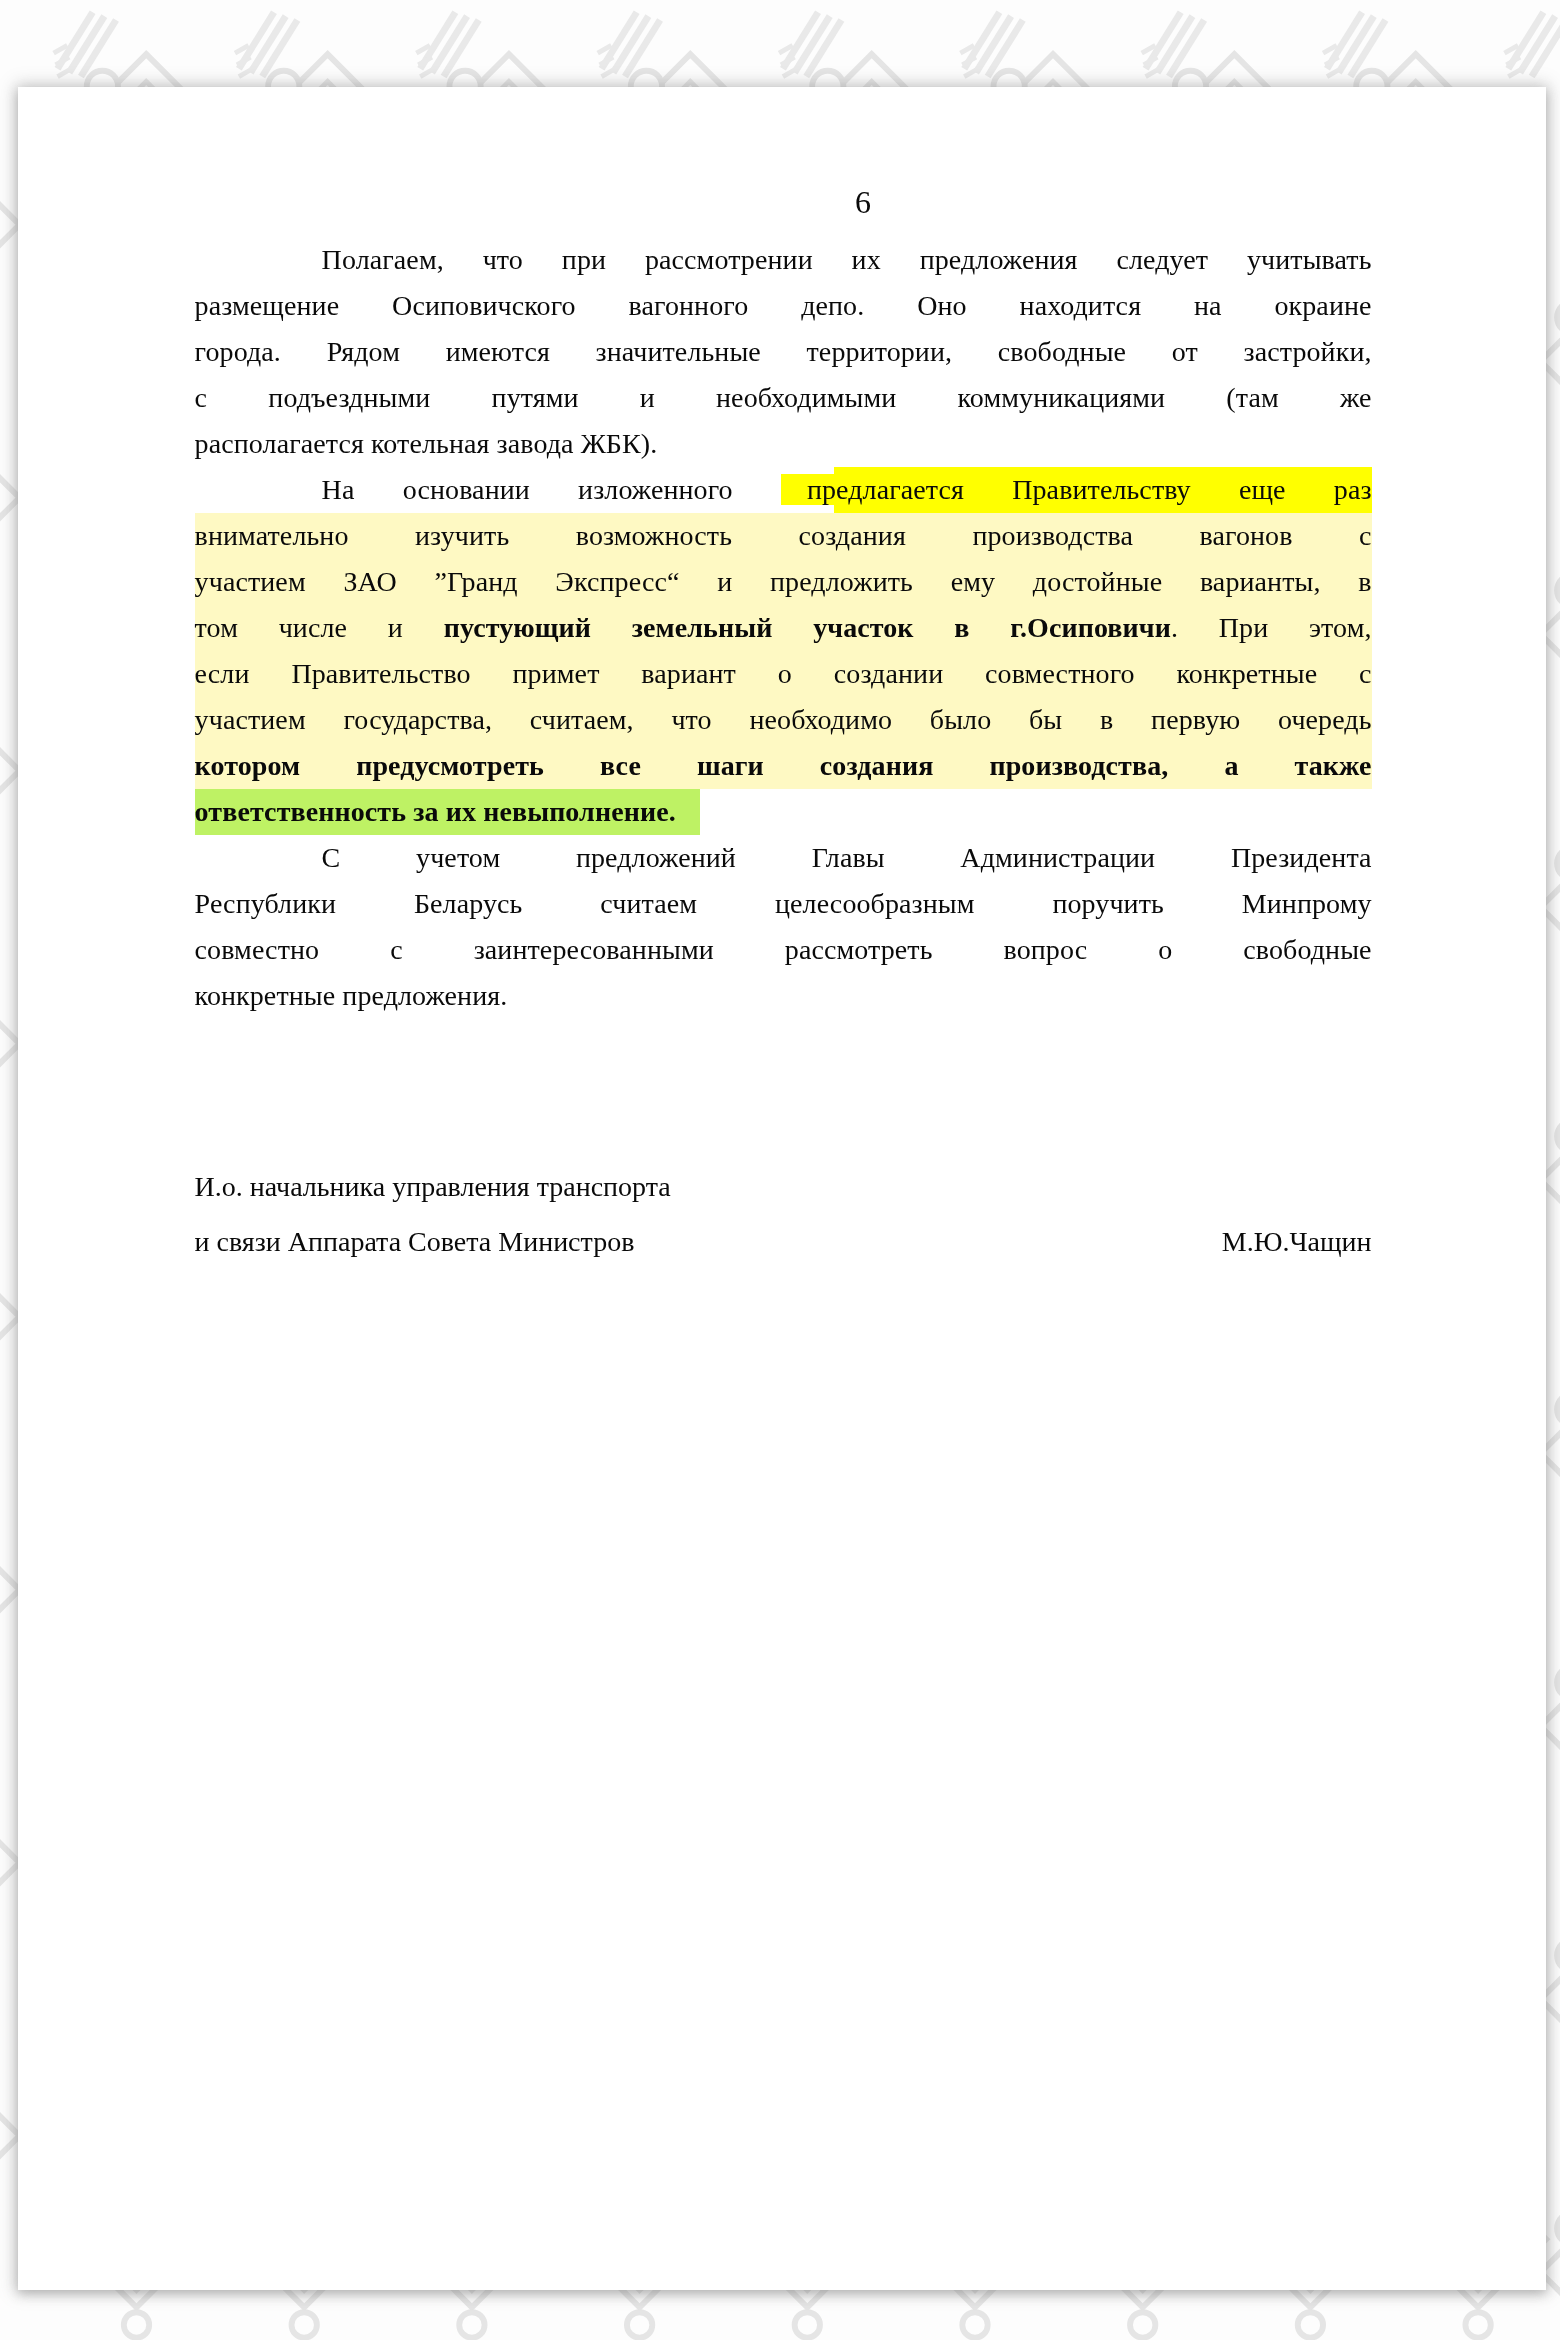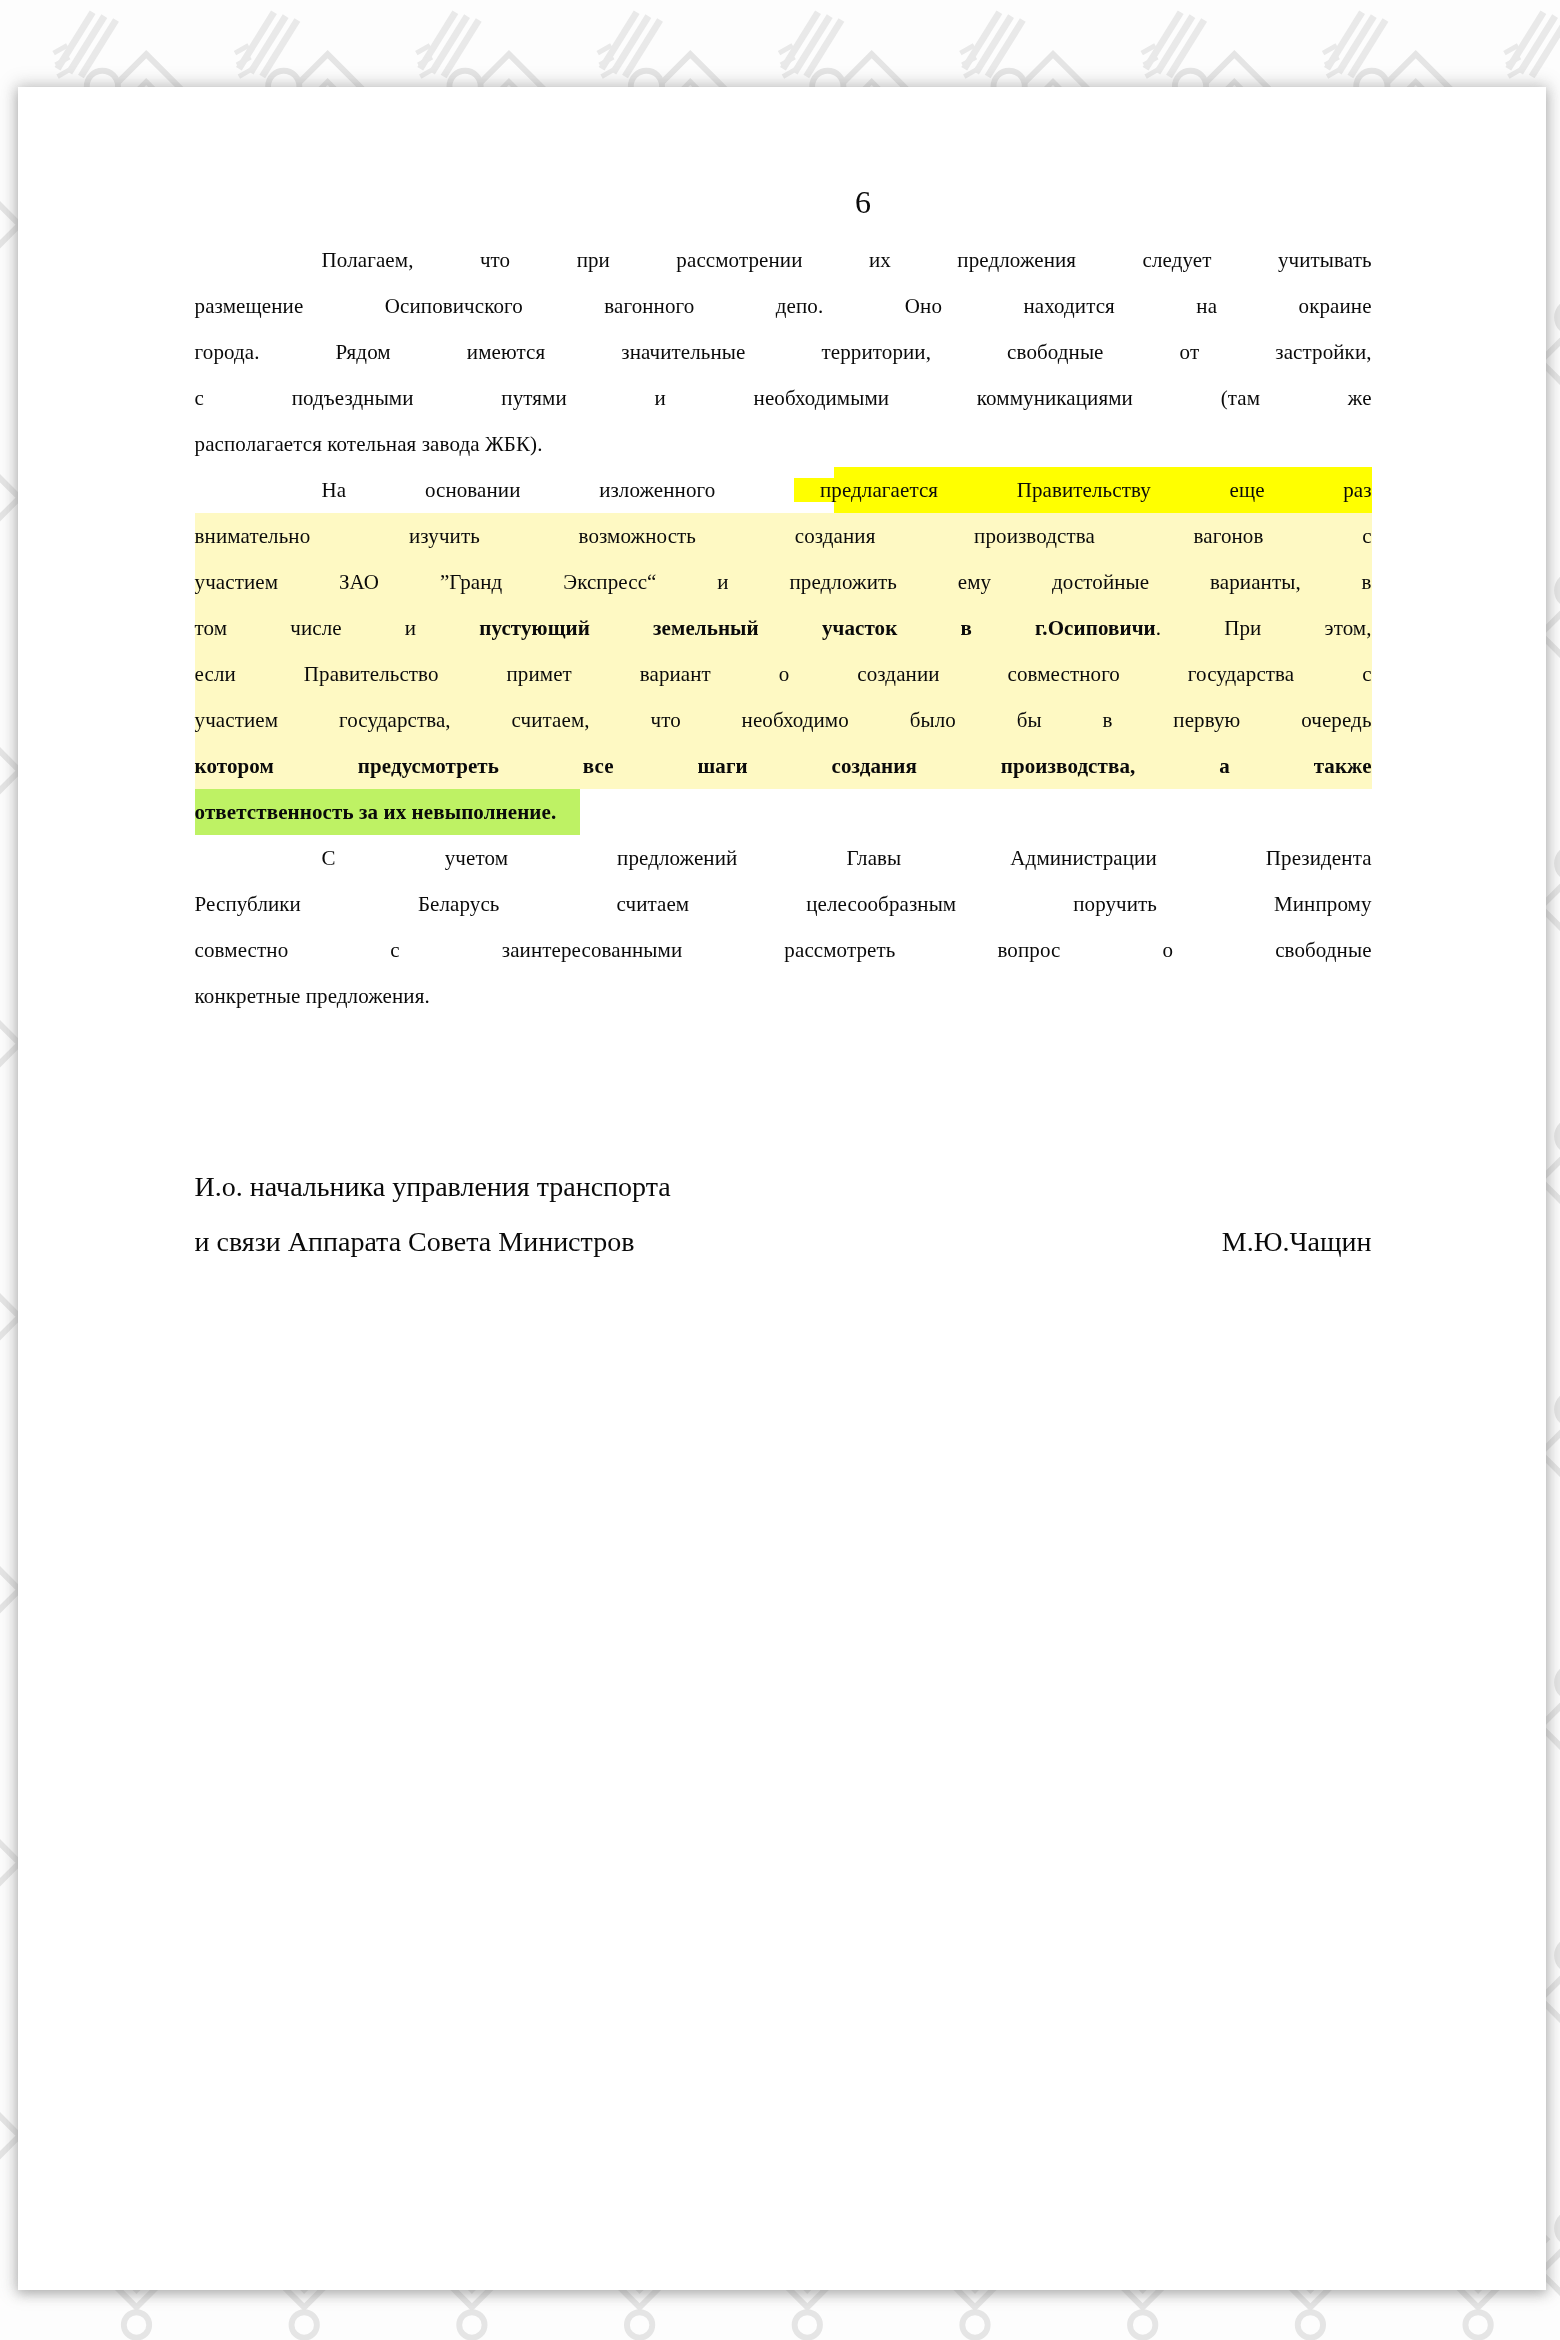--- a/index.html
+++ b/index.html
@@ -17,21 +17,21 @@
     background:#ffffff;z-index:1;
     box-shadow:0 0 15.6px 2px rgba(130,130,130,.45), 0 3.9px 9.8px rgba(120,120,120,.35);
   }
   .pageno{
     position:absolute;top:92px;left:787px;width:117px;
     font-size:32px;line-height:46px;text-align:center;
   }
   .body-block{position:absolute;left:177px;top:150px;width:1177px;}
   .line{
     position:relative;height:46px;line-height:46px;
-    font-size:21px;letter-spacing:0.1px;
+    font-size:28px;letter-spacing:0.1px;
   }
   .just{text-align:justify;text-align-last:justify;}
   .indent{text-indent:127px;}
   .hl-full{background:#fef9c3;}
   .hl-rect{position:absolute;top:0;bottom:0;right:0;background:#ffff00;}
   .hl-text{display:inline-block;background:#bef264;line-height:46px;padding-right:24px;}
   .seg{position:relative;}
   .b{font-weight:bold;}
   .sig{position:absolute;left:177px;top:1076px;width:1177px;font-size:28px;}
   .sigrow{height:47px;line-height:47px;}
@@ -121,21 +121,21 @@
           <div class="line just"><span class="seg">размещение Осиповичского вагонного депо. Оно находится на окраине</span></div>
           <div class="line just"><span class="seg">города. Рядом имеются значительные территории, свободные от застройки,</span></div>
           <div class="line just"><span class="seg">с подъездными путями и необходимыми коммуникациями (там же</span></div>
           <div class="line"><span class="seg">располагается котельная завода ЖБК).</span></div>
         </div>
         <div>
           <div class="line just indent"><span class="hl-rect" style="left: 639px;"></span><span class="seg">На основании изложенного </span><span class="seg" style="background: rgb(255, 255, 0); padding-left: 26px;">предлагается Правительству еще раз</span></div>
           <div class="line just hl-full"><span class="seg">внимательно изучить возможность создания производства вагонов с</span></div>
           <div class="line just hl-full"><span class="seg">участием ЗАО ”Гранд Экспресс“ и предложить ему достойные варианты, в</span></div>
           <div class="line just hl-full"><span class="seg">том числе и </span><span class="seg b">пустующий земельный участок в г.Осиповичи</span><span class="seg">. При этом,</span></div>
-          <div class="line just hl-full"><span class="seg">если Правительство примет вариант о создании совместного государства с</span></div>
+          <div class="line just hl-full"><span class="seg">если Правительство примет вариант о создании совместного конкретные с</span></div>
           <div class="line just hl-full"><span class="seg">участием государства, считаем, что необходимо было бы в первую очередь</span></div>
           <div class="line just hl-full"><span class="seg b">котором предусмотреть все шаги создания производства, а также</span></div>
           <div class="line"><span class="hl-text"><span class="seg b">ответственность за их невыполнение.</span></span></div>
         </div>
         <div>
           <div class="line just indent"><span class="seg">С учетом предложений Главы Администрации Президента</span></div>
           <div class="line just"><span class="seg">Республики Беларусь считаем целесообразным поручить Минпрому</span></div>
           <div class="line just"><span class="seg">совместно с заинтересованными рассмотреть вопрос о свободные</span></div>
           <div class="line"><span class="seg">конкретные предложения.</span></div>
         </div>

